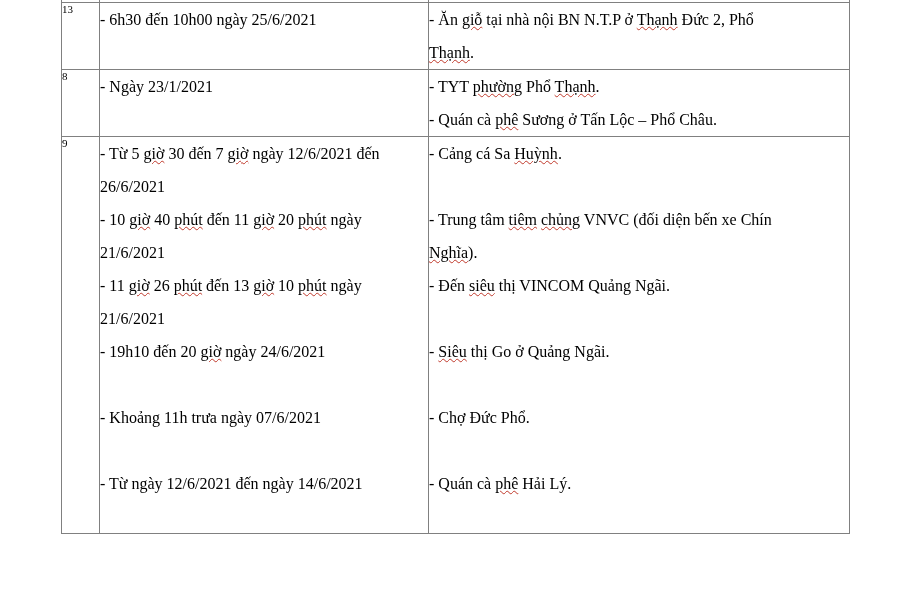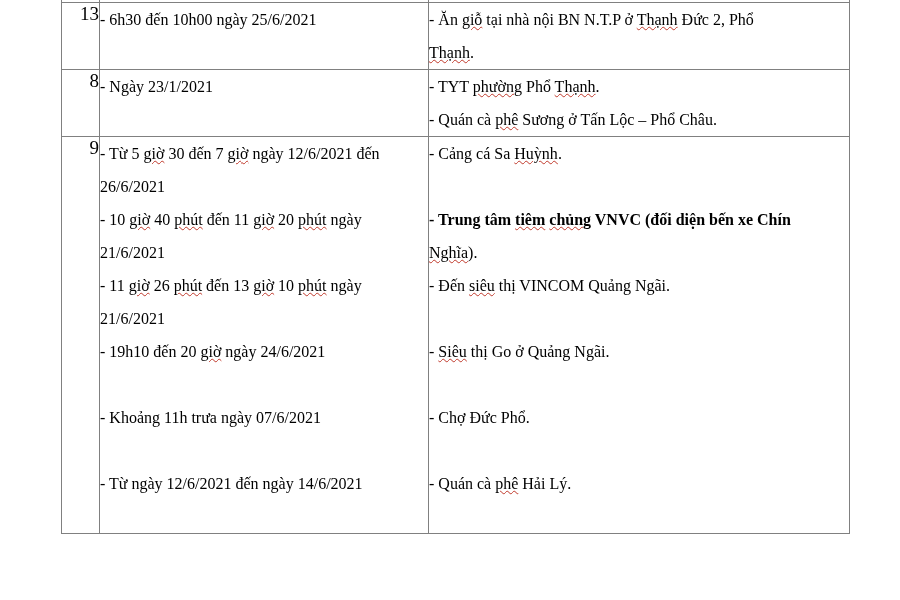--- a/index.html
+++ b/index.html
@@ -36,41 +36,40 @@
   #schedule-table col.c-place { width: 421px; }
 
   #schedule-table td {
     border: 1px solid #808080;
     vertical-align: top;
     padding: 0;
     background: #ffffff;
   }
 
   td.num-cell {
-    text-align: right;
+    text-align: left;
     vertical-align: middle;
-    font-size: 19px;
+    font-size: 11px;
     line-height: 1.2;
   }
 
   td.text-cell {
     padding: 3px 7px 6px 7px;
   }
 
   
   .ln {
     font-size: 16px;
     line-height: 33px;
     white-space: pre-wrap;
     text-align: left;
   }
   .ln.justify {
     text-align: justify;
     text-align-last: left;
-    font-weight: bold;
   }
   .ln.blank {
     line-height: 33px;
     height: 33px;
   }
 
   
   .sq {
     text-decoration: underline;
     text-decoration-style: wavy;

